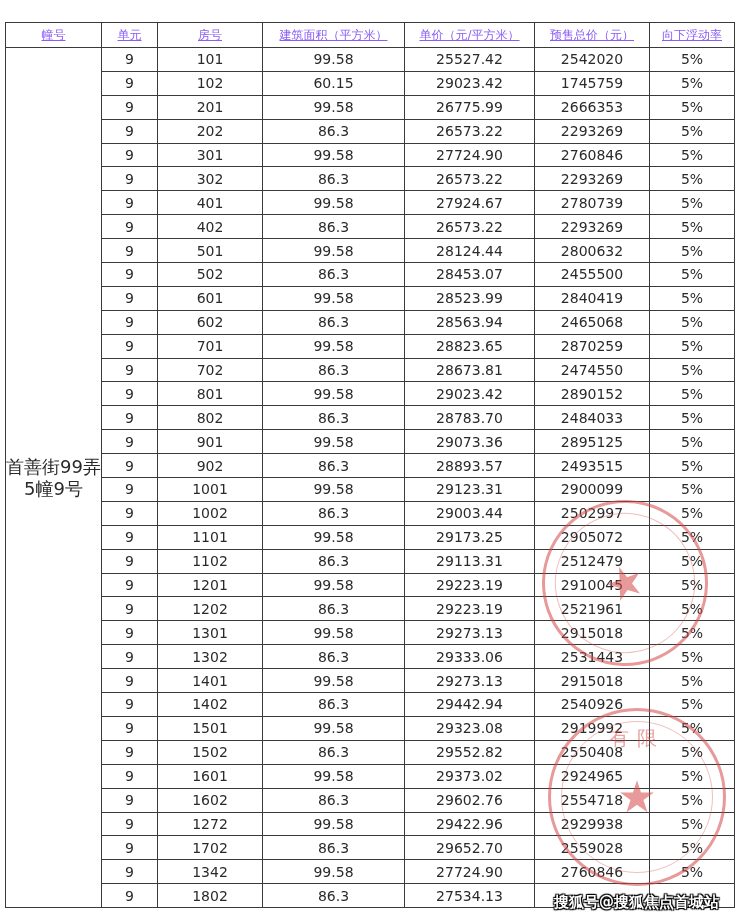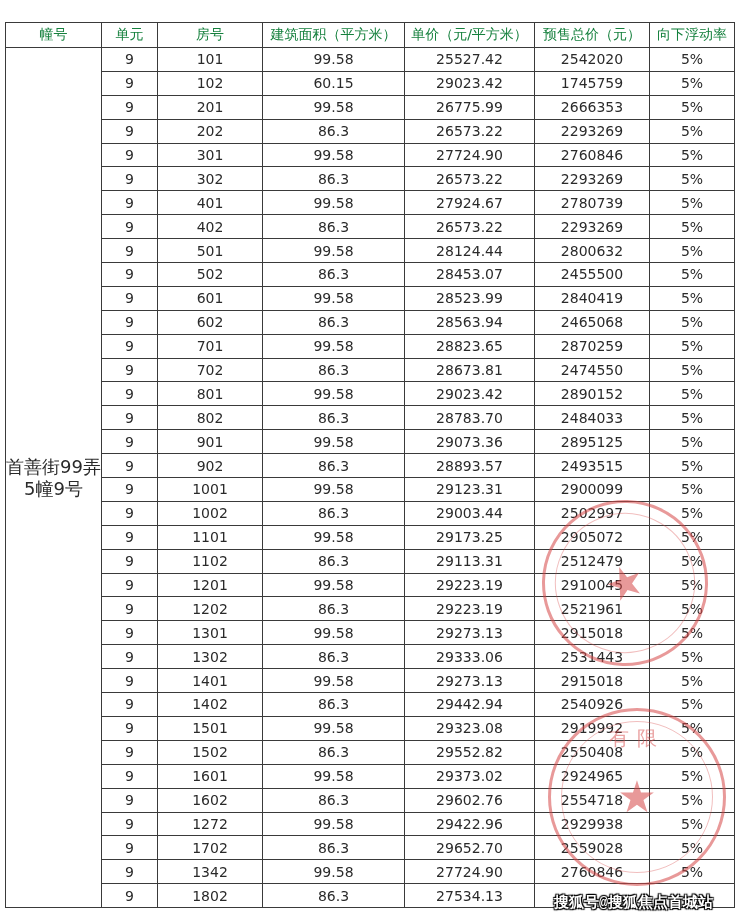--- a/index.html
+++ b/index.html
@@ -9,21 +9,21 @@
     position: absolute; left: 5px; top: 22px;
     border-collapse: collapse; table-layout: fixed;
     width: 729px;
   }
   .price-table th, .price-table td {
     border: 1.4px solid #3a3a3a;
     text-align: center; vertical-align: middle;
     padding: 0; font-weight: normal;
     white-space: nowrap; overflow: hidden;
   }
-  .price-table th { height: 24px; font-size: 14px; color: #15803d; }
+  .price-table th { height: 24px; font-size: 12px; color: #8b5cf6; text-decoration: underline; }
   .price-table td { height: 22.9px; font-size: 14px; color: #2a2a2a; }
   .price-table td.building-cell { white-space: normal; line-height: 22px; font-size: 18px; }
   .stamp {
     position: absolute; border-radius: 50%;
     border: 3px solid rgba(214, 70, 70, 0.55);
     pointer-events: none;
   }
   .stamp .inner-ring {
     position: absolute; inset: 10px; border-radius: 50%;
     border: 1.5px solid rgba(214, 70, 70, 0.35);
@@ -34,21 +34,20 @@
   }
   .stamp .stamp-text {
     position: absolute; left: 0; right: 0; top: 14px; text-align: center;
     color: rgba(214, 70, 70, 0.5); font-size: 20px; letter-spacing: 8px;
   }
   .watermark {
     position: absolute; left: 554px; top: 893px;
     font-size: 15px; font-weight: bold; color: #ffffff;
     text-shadow: 0 0 2px #000, 1px 1px 1px #000, -1px -1px 1px #000, 1px -1px 1px #000, -1px 1px 1px #000;
     white-space: nowrap;
-    font-family: Liberation Mono, monospace;
   }
 </style>
 </head>
 <body>
 
 <table class="price-table">
   <colgroup>
     <col style="width:96px">
     <col style="width:56px">
     <col style="width:105px">

